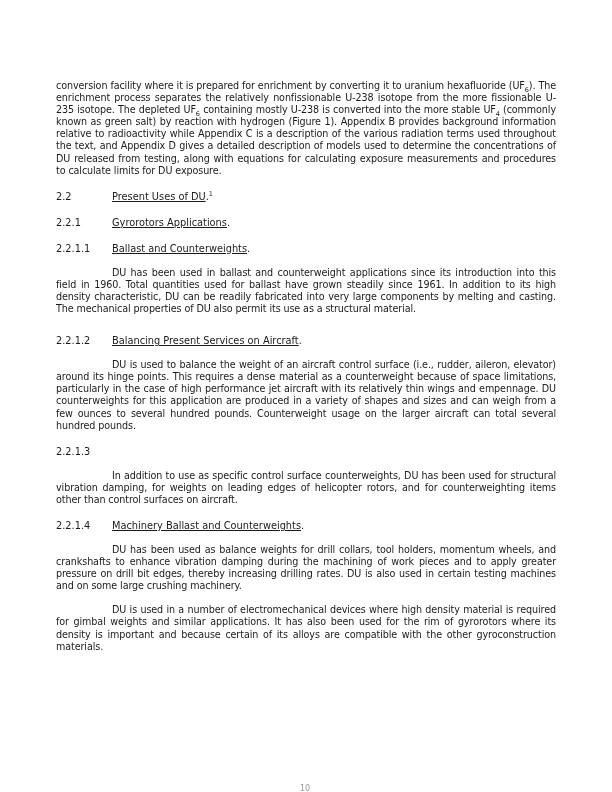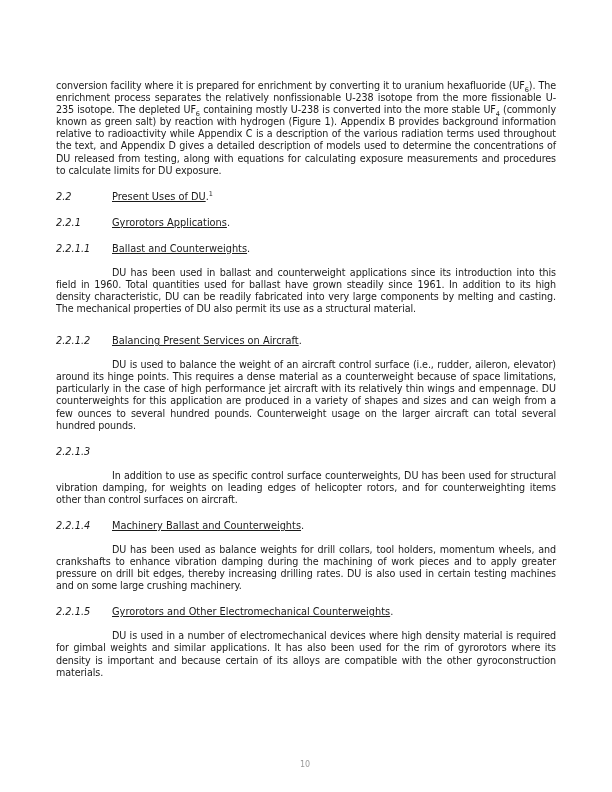--- a/index.html
+++ b/index.html
@@ -9,26 +9,26 @@
   }
   .page { position: absolute; left: 56px; top: 80px; width: 500px; }
   .para {
     font-size: 9.6px; line-height: 12.1px; text-align: justify;
     margin: 0; letter-spacing: -0.1px;
   }
   .para.indent { text-indent: 56px; }
   .heading {
     font-size: 9.8px; line-height: 12px; margin: 0; display: flex;
   }
-  .heading .num { width: 56px; flex: none; font-style: italic; }
+  .heading .num { width: 56px; flex: none; }
   .heading .title { text-decoration: underline; }
   .sup { font-size: 6.5px; vertical-align: super; line-height: 0; }
   .sub { font-size: 6.5px; vertical-align: sub; line-height: 0; }
   .page-num {
-    position: absolute; left: 300px; top: 760px; font-size: 8px; color: #9a9a9a;
+    position: absolute; left: 300px; top: 784px; font-size: 8px; color: #9a9a9a;
   }
 </style>
 </head>
 <body>
 
 <div class="page">
   <p class="para"><span>conversion facility where it is prepared for enrichment by converting it to uranium hexafluoride (UF</span><span class="sub">6</span><span>).  The enrichment process separates the relatively nonfissionable U-238 isotope from the more fissionable U-235 isotope.  The depleted UF</span><span class="sub">6</span><span> containing mostly U-238 is converted into the more stable UF</span><span class="sub">4</span><span> (commonly known as green salt) by reaction with hydrogen (Figure 1).  Appendix B provides background information relative to radioactivity while Appendix C is a description of the various radiation terms used throughout the text, and Appendix D gives a detailed description of models used to determine the concentrations of DU released from testing, along with equations for calculating exposure measurements and procedures to calculate limits for DU exposure.</span></p>
 
   <div class="heading" style="margin-top:14px">
     <span class="num">2.2</span>
@@ -56,20 +56,16 @@
     <span class="num">2.2.1.3</span>
   </div>
   <p class="para indent" style="margin-top:12px">In addition to use as specific control surface counterweights, DU has been used for structural vibration damping, for weights on leading edges of helicopter rotors, and for counterweighting items other than control surfaces on aircraft.</p>
 
   <div class="heading" style="margin-top:14px">
     <span class="num">2.2.1.4</span>
     <span><span class="title">Machinery Ballast and Counterweights</span><span>.</span></span>
   </div>
   <p class="para indent" style="margin-top:12px">DU has been used as balance weights for drill collars, tool holders, momentum wheels, and crankshafts to enhance vibration damping during the machining of work pieces and to apply greater pressure on drill bit edges, thereby increasing drilling rates. DU is also used in certain testing machines and on some large crushing machinery.</p>
 
-  <div class="heading" style="margin-top:14px">
-    <span class="num">2.2.1.5</span>
-    <span><span class="title">Gyrorotors and Other Electromechanical Counterweights</span><span>.</span></span>
-  </div>
   <p class="para indent" style="margin-top:12px">DU is used in a number of electromechanical devices where high density material is required for gimbal weights and similar applications.  It has also been used for the rim of gyrorotors where its density is important and because certain of its alloys are compatible with the other gyroconstruction materials.</p>
 </div>
 
 <div class="page-num">10</div>
 
 </body></html>

